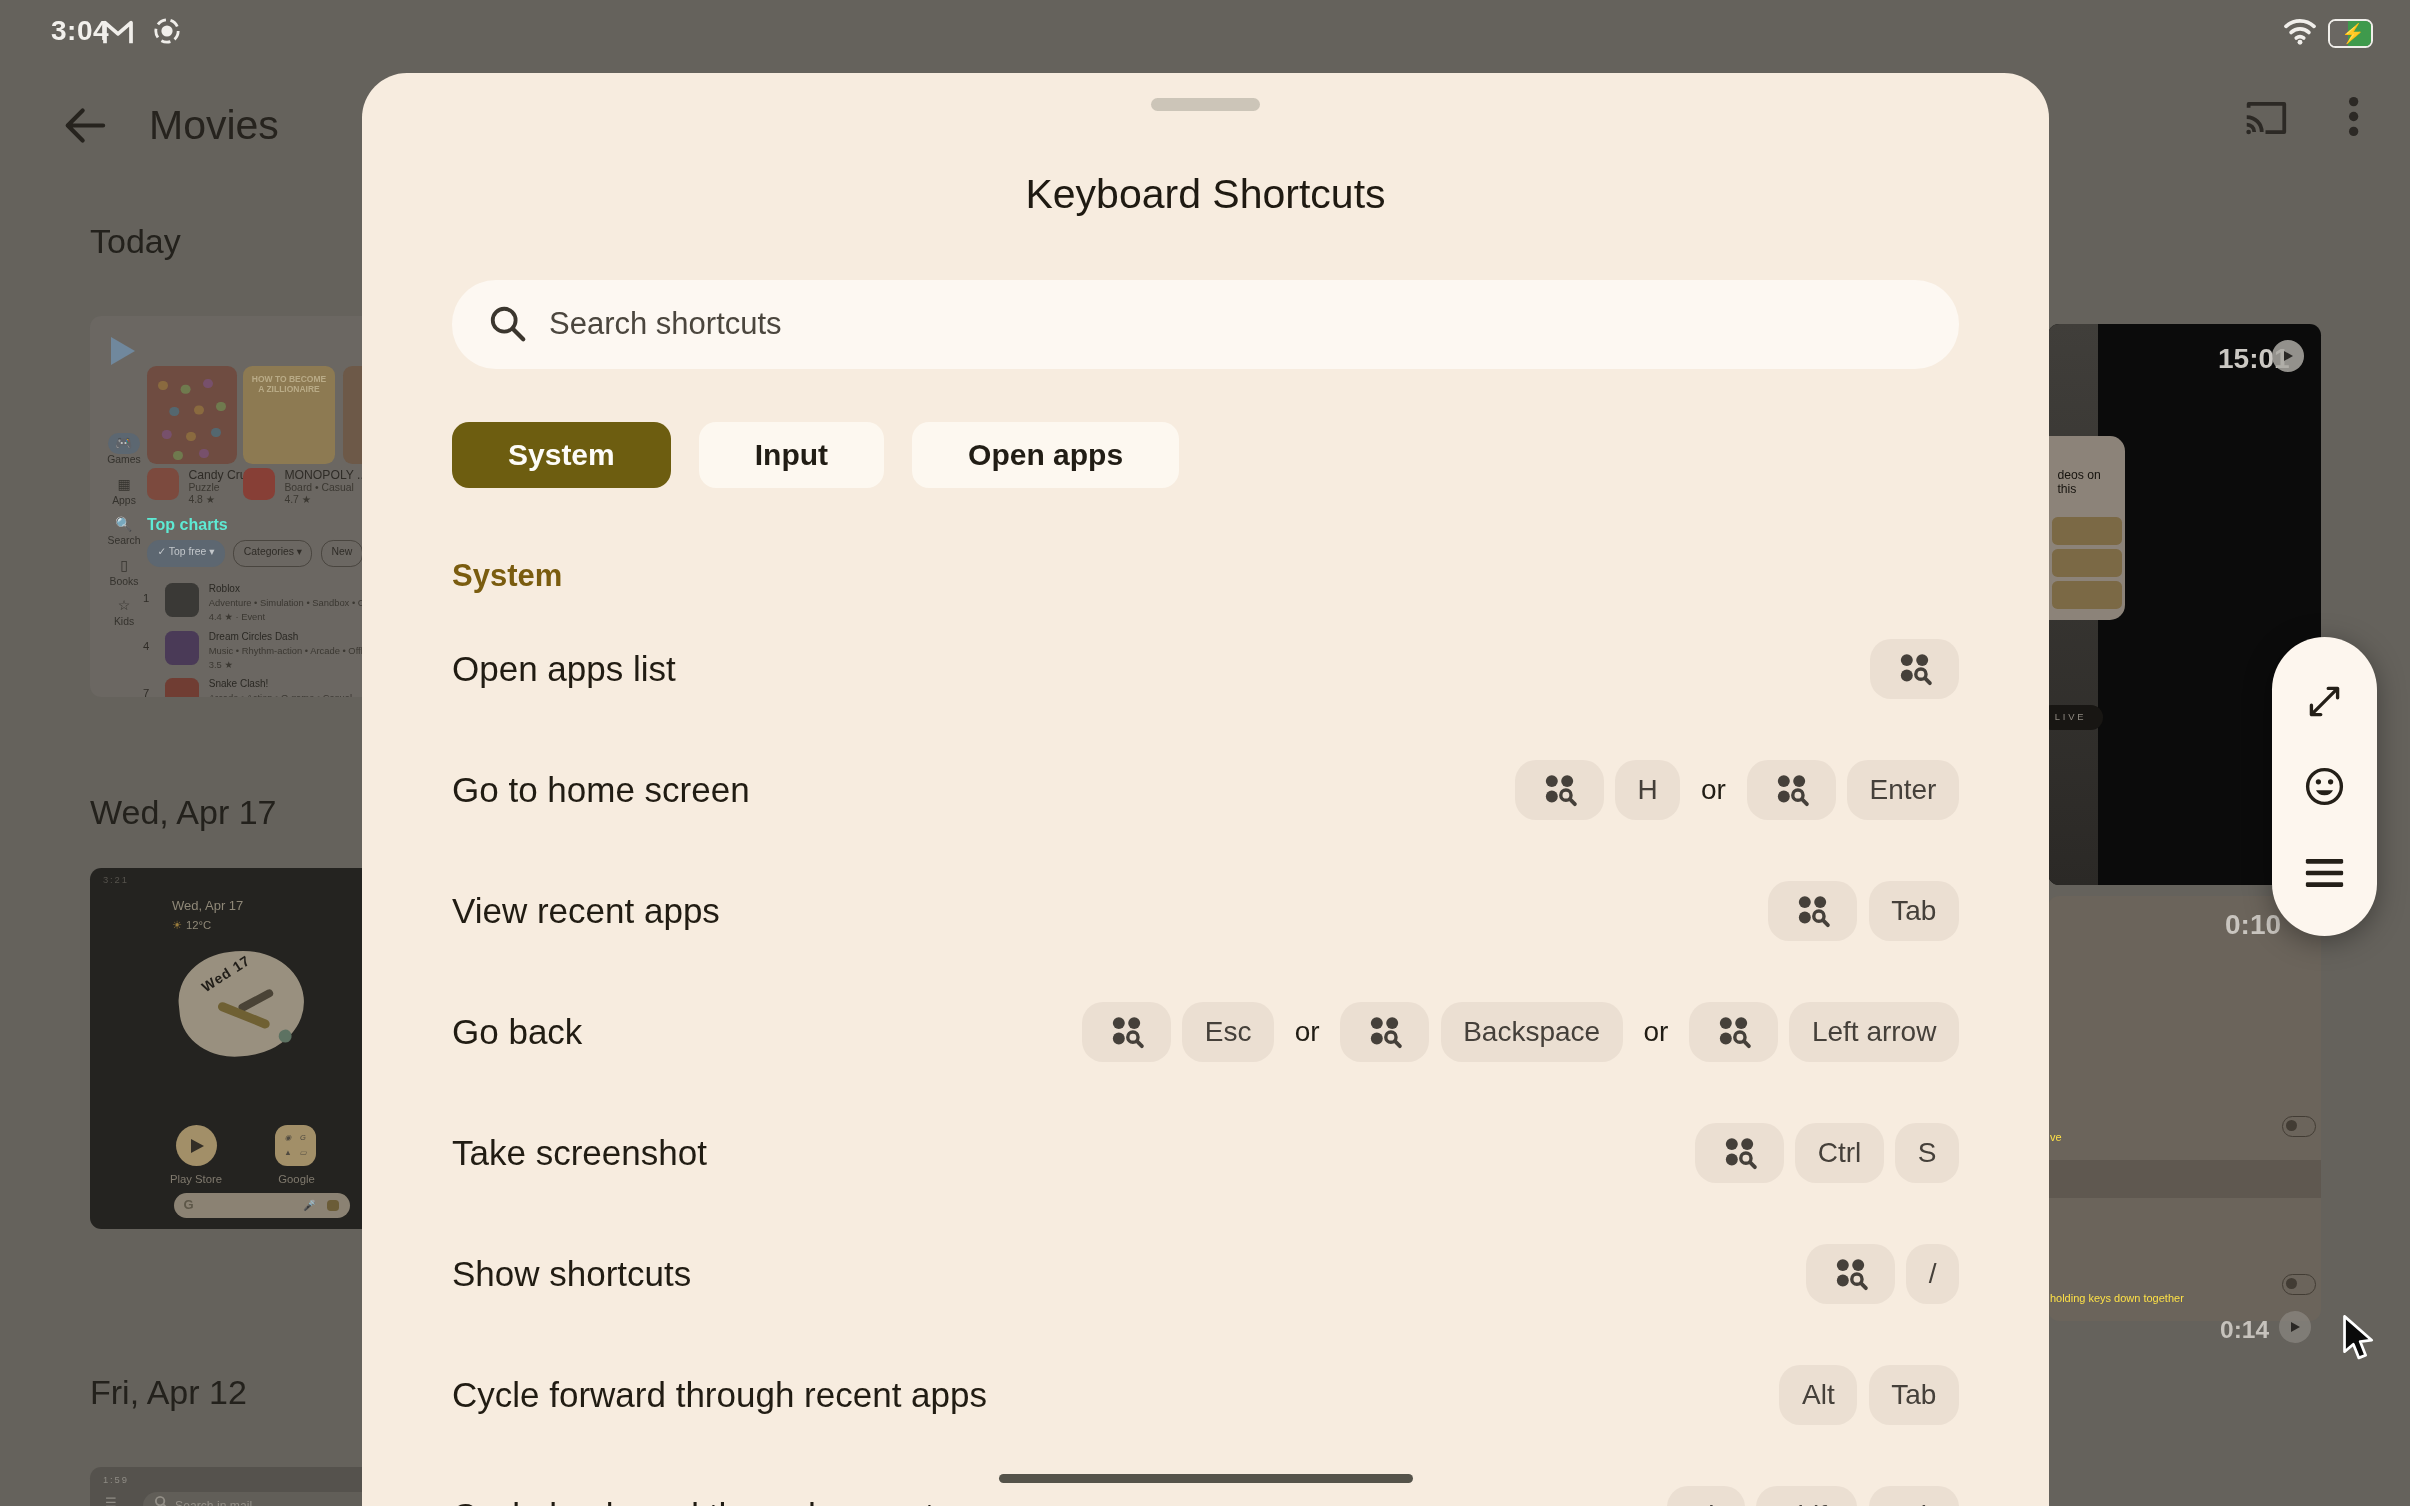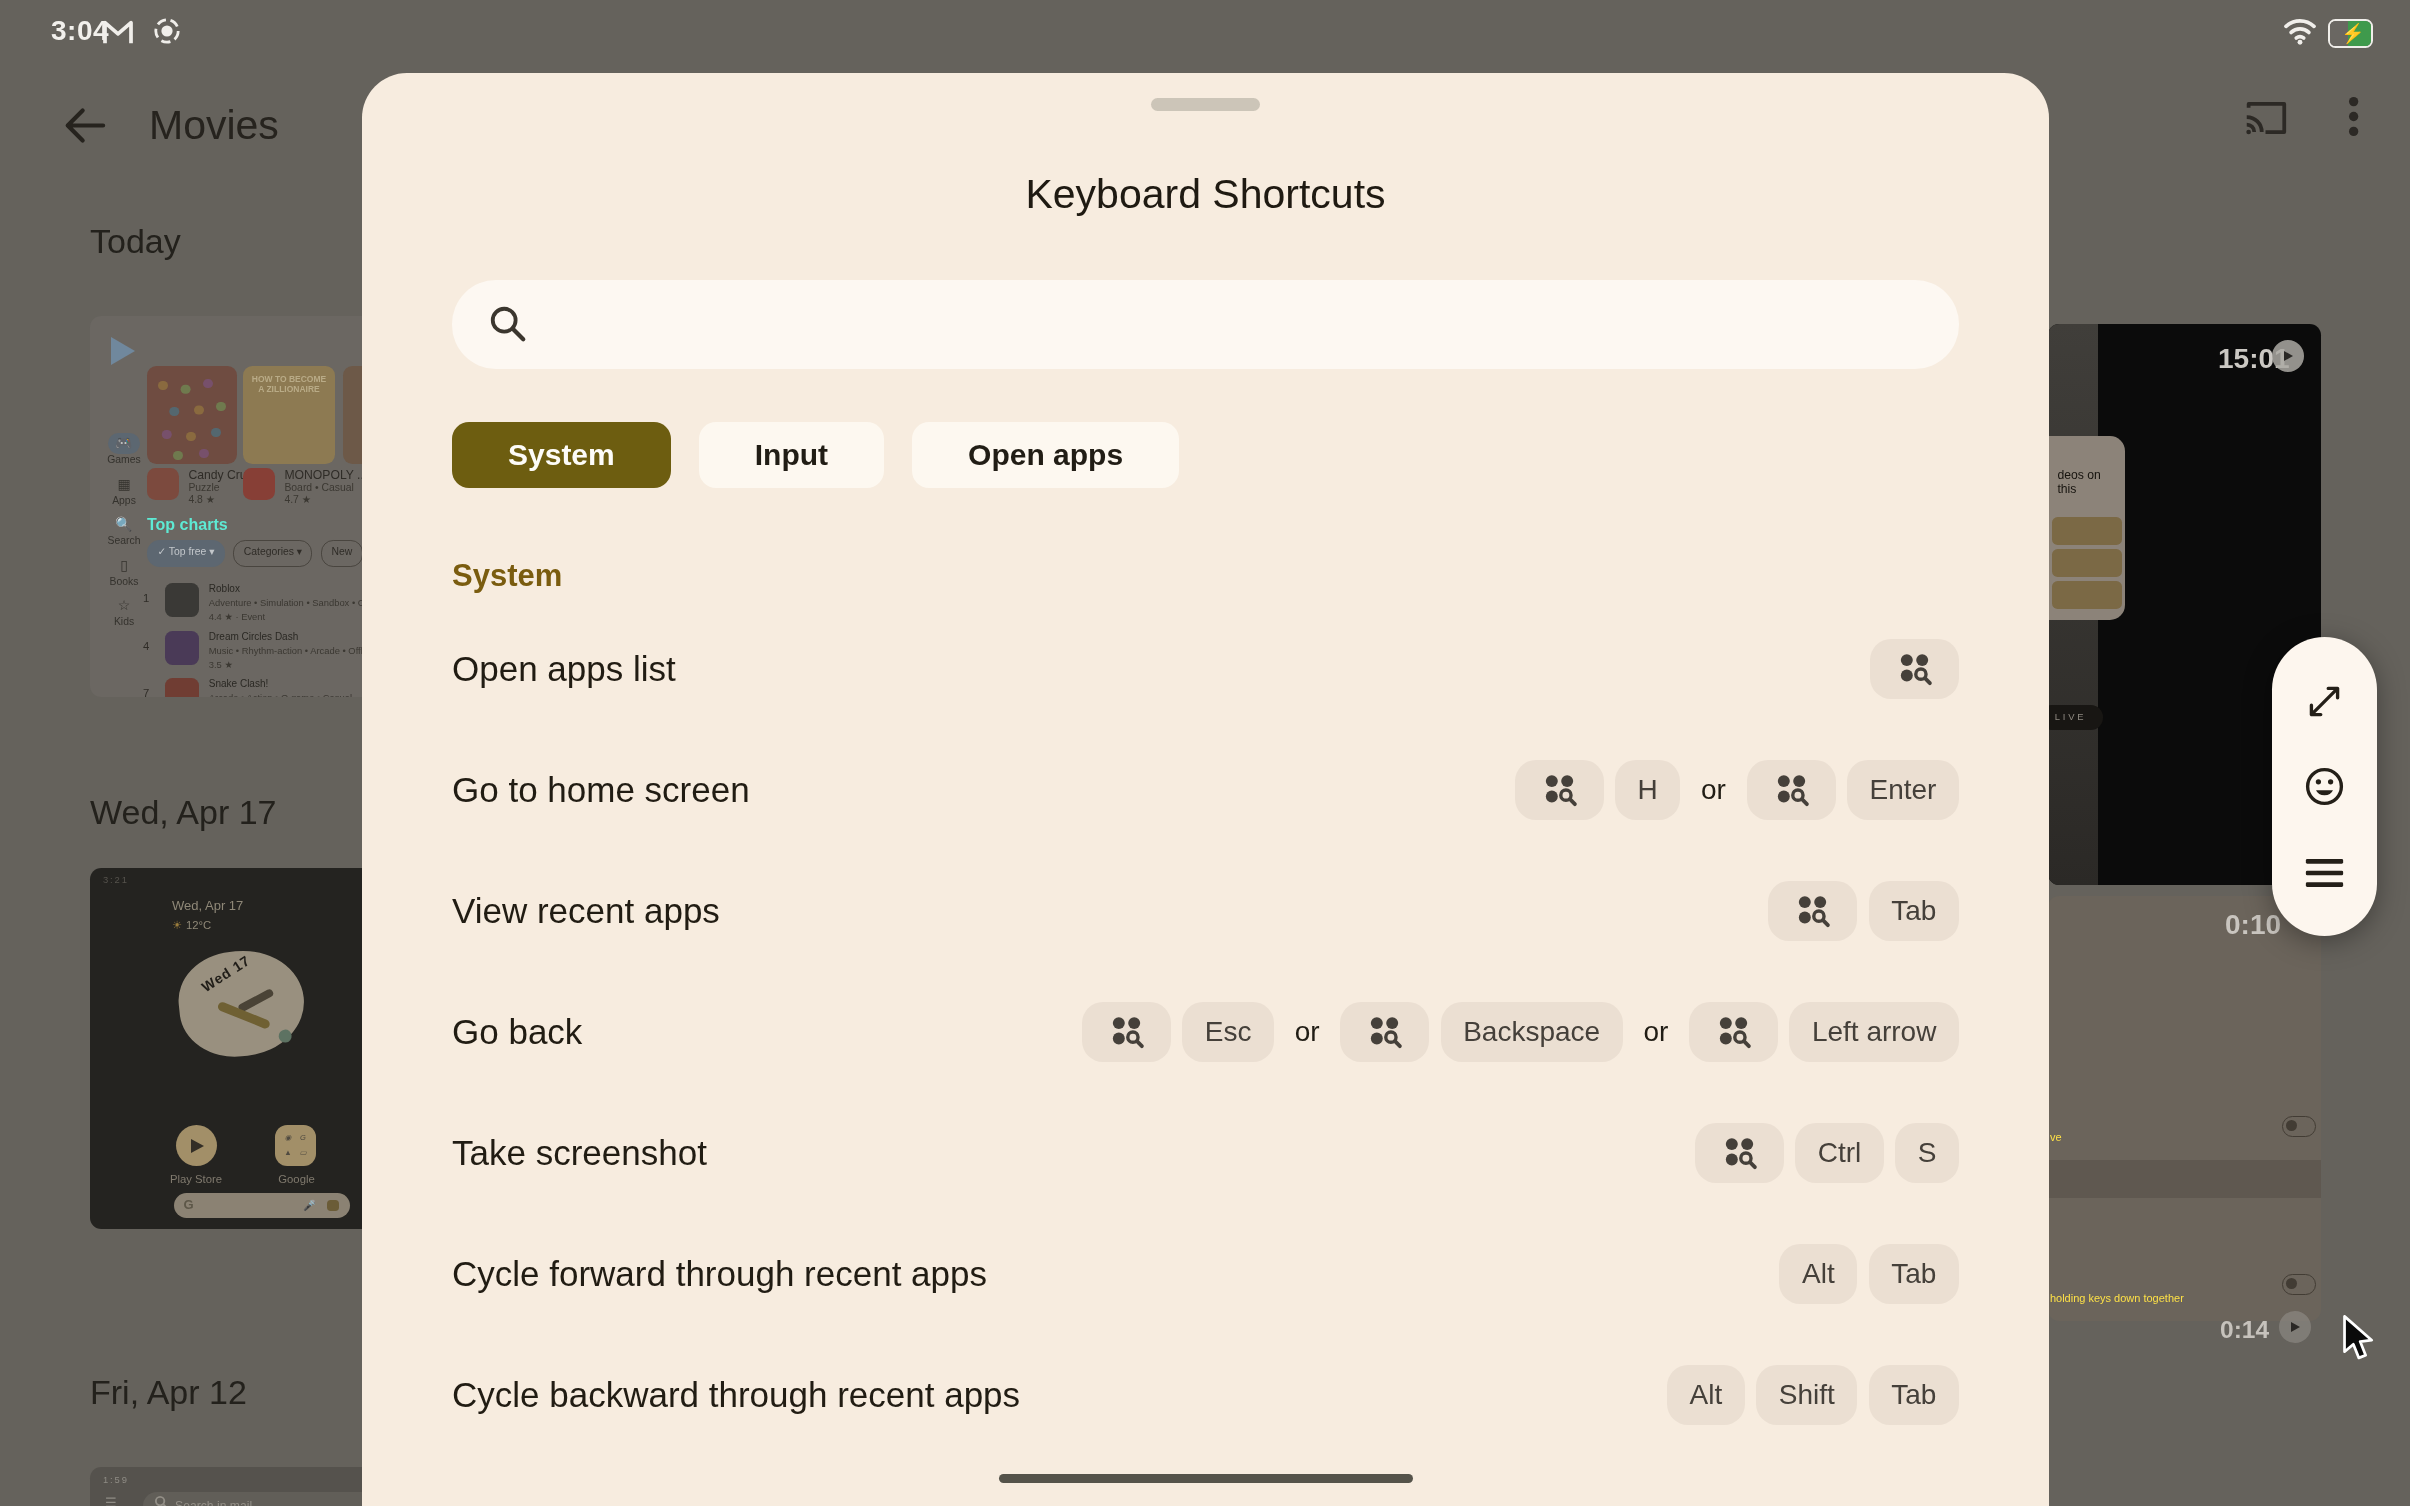--- a/index.html
+++ b/index.html
@@ -359,20 +359,21 @@
     </span>
 
   <div class="modal">
     <div class="handle"></div>
     <div class="m-title">Keyboard Shortcuts</div>
     <div class="m-search">
       <svg width="40" height="40" viewBox="0 0 42 42">
           <circle cx="17" cy="17" r="12" fill="none" stroke="#3b362e" stroke-width="4"></circle>
           <line x1="26" y1="26" x2="37" y2="37" stroke="#3b362e" stroke-width="4.5" stroke-linecap="round"></line>
         </svg>
+      <input type="text" placeholder="Search shortcuts" style="">
     </div>
     <div class="chips" id="m-chips">
         <div class="chip sel">System</div>
         <div class="chip">Input</div>
         <div class="chip">Open apps</div>
       </div>
     <div class="m-section">System</div>
     <div class="rows" id="m-rows">
         <div class="s-row">
           <span class="s-label">Open apps list</span>
@@ -473,20 +474,35 @@
               <svg width="41" height="41" viewBox="0 0 48 48">
                 <circle cx="15" cy="13" r="7" fill="#45403a"></circle>
                 <circle cx="33" cy="13" r="7" fill="#45403a"></circle>
                 <circle cx="15" cy="31" r="7" fill="#45403a"></circle>
                 <circle cx="31.5" cy="29.5" r="6" fill="none" stroke="#45403a" stroke-width="4"></circle>
                 <line x1="36.5" y1="34.5" x2="42" y2="40" stroke="#45403a" stroke-width="4.5" stroke-linecap="round"></line>
               </svg>
             </span>
             <span class="key">Ctrl</span>
             <span class="key">S</span>
+          </div>
+        </div>
+        <div class="s-row">
+          <span class="s-label">Show shortcuts</span>
+          <div class="s-keys">
+            <span class="key meta">
+              <svg width="41" height="41" viewBox="0 0 48 48">
+                <circle cx="15" cy="13" r="7" fill="#45403a"></circle>
+                <circle cx="33" cy="13" r="7" fill="#45403a"></circle>
+                <circle cx="15" cy="31" r="7" fill="#45403a"></circle>
+                <circle cx="31.5" cy="29.5" r="6" fill="none" stroke="#45403a" stroke-width="4"></circle>
+                <line x1="36.5" y1="34.5" x2="42" y2="40" stroke="#45403a" stroke-width="4.5" stroke-linecap="round"></line>
+              </svg>
+            </span>
+            <span class="key">/</span>
           </div>
         </div>
         <div class="s-row">
           <span class="s-label">Cycle forward through recent apps</span>
           <div class="s-keys">
             <span class="key">Alt</span>
             <span class="key">Tab</span>
           </div>
         </div>
         <div class="s-row">

